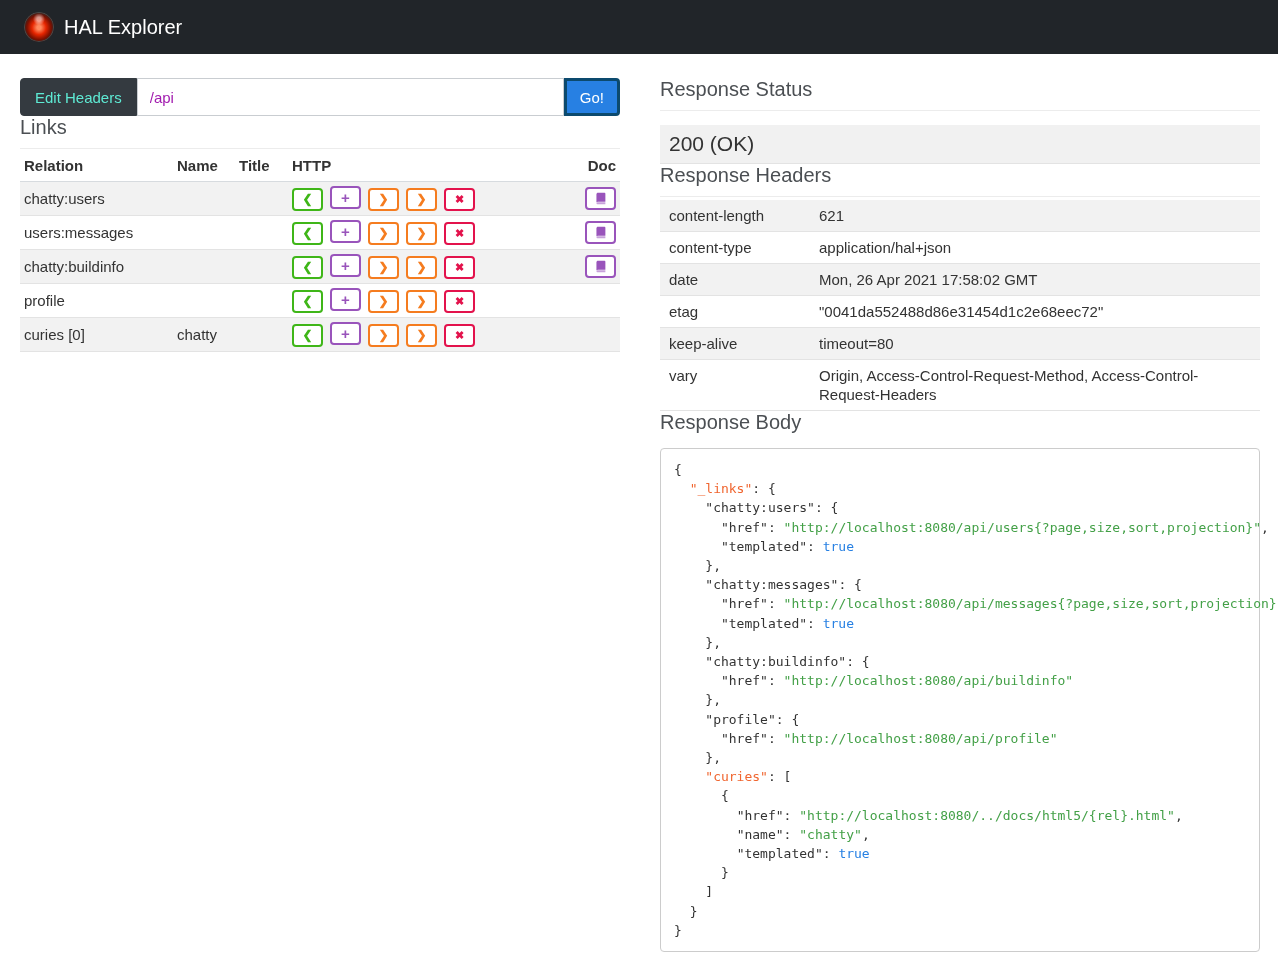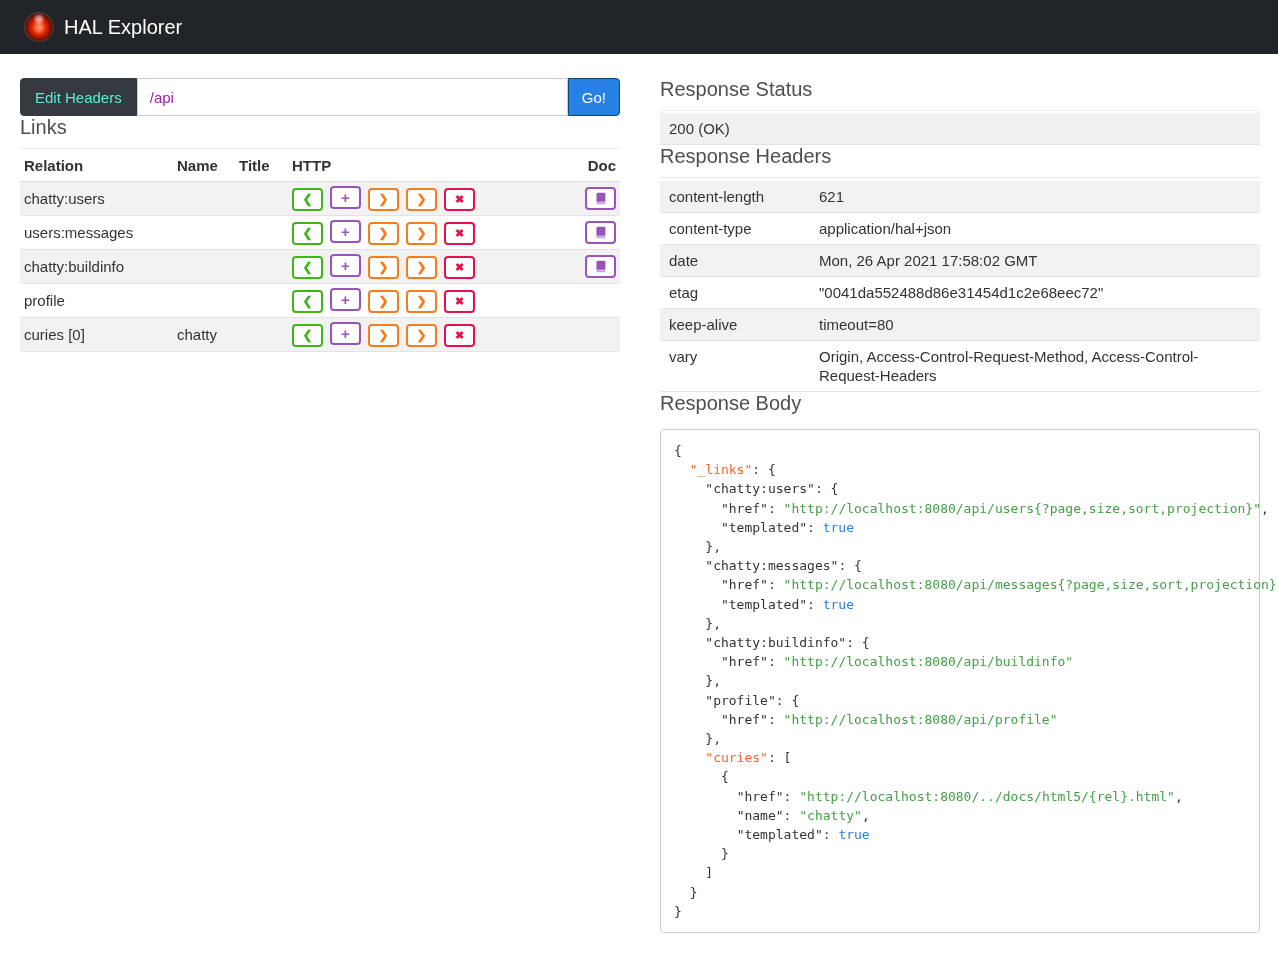--- a/index.html
+++ b/index.html
@@ -34,21 +34,21 @@
   .left-col  { flex:0 0 600px; width:600px; }
   .right-col { flex:0 0 600px; width:600px; margin-left:40px; }
 
   
   .igroup { display:flex; height:38px; }
   .btn-edit { background:#343a40; color:#5eead4; border:1px solid #343a40;
     border-radius:4px 0 0 4px; font-size:15px; padding:0 14px; cursor:pointer;
     font-family:inherit; }
   .uri-input { flex:1; border:1px solid #c9cdd1; border-radius:0;
     padding:0 12px; font-size:15px; color:#a21caf; font-family:inherit; outline:none; }
-  .btn-go { background:#2780e3; color:#fff; border:1px solid #0c4a6e;
+  .btn-go { background:#2780e3; color:#fff; border:3px solid #0c4a6e;
     border-radius:0 4px 4px 0; font-size:15px; padding:0 13px; cursor:pointer;
     font-family:inherit; }
 
   
   h2.sec { font-size:20px; font-weight:300; color:#4b4f53; margin:0;
     padding:0 0 9px; line-height:23px; }
   h2.rule { border-bottom:1px solid #ececec; }
   .mt-links { margin-top:20px; }
   .mt-headers { margin-top:14px; }
   .mt-body { margin-top:10px; }
@@ -68,22 +68,22 @@
     font-weight:700; font-size:12px; line-height:1; margin-right:7px; padding:0;
     cursor:pointer; font-family:inherit; }
   .hbtn:last-child { margin-right:0; }
   .b-get    { color:#3fb618; border-color:#3fb618; }
   .b-post   { color:#9954bb; border-color:#9954bb; font-size:15px; }
   .b-put, .b-patch { color:#f57c1f; border-color:#f57c1f; }
   .b-delete { color:#e3124c; border-color:#e3124c; font-size:11px; }
   .b-doc    { color:#9954bb; border-color:#9954bb; margin-right:0; }
 
   
-  .status-row { margin-top:2px; background:#f1f1f1; padding:7px 9px;
-    font-size:15px; border-bottom:1px solid #e3e3e3; }
+  .status-row { margin-top:14px; background:#f1f1f1; padding:7px 9px;
+    font-size:21px; border-bottom:1px solid #e3e3e3; }
   .headers-table { margin-top:3px; }
   .headers-table td { padding:6px 9px; border-bottom:1px solid #e3e3e3; vertical-align:top;
     line-height:19px; }
   .headers-table td.hname { width:150px; }
 
   
   .code-box { margin-top:5px; border:1px solid #ccc; border-radius:4px;
     padding:11px 13px; background:#fff;
     font-family:"DejaVu Sans Mono","Liberation Mono",monospace;
     font-size:13px; line-height:19.2px; color:#333; }

